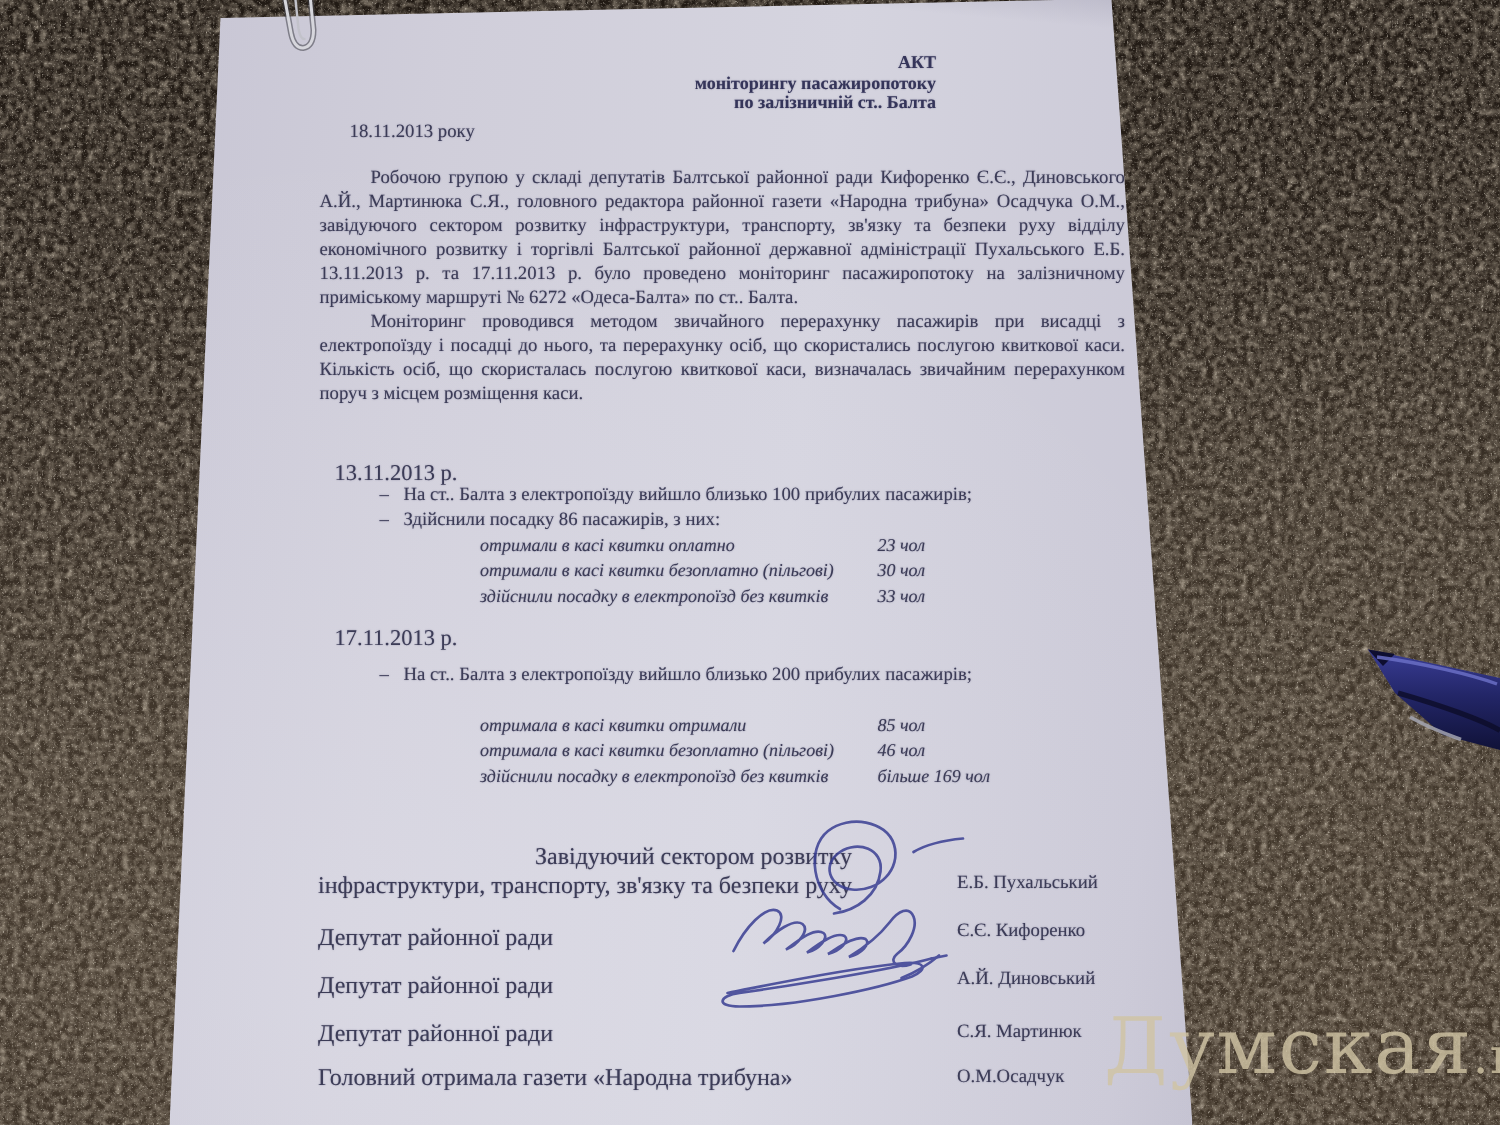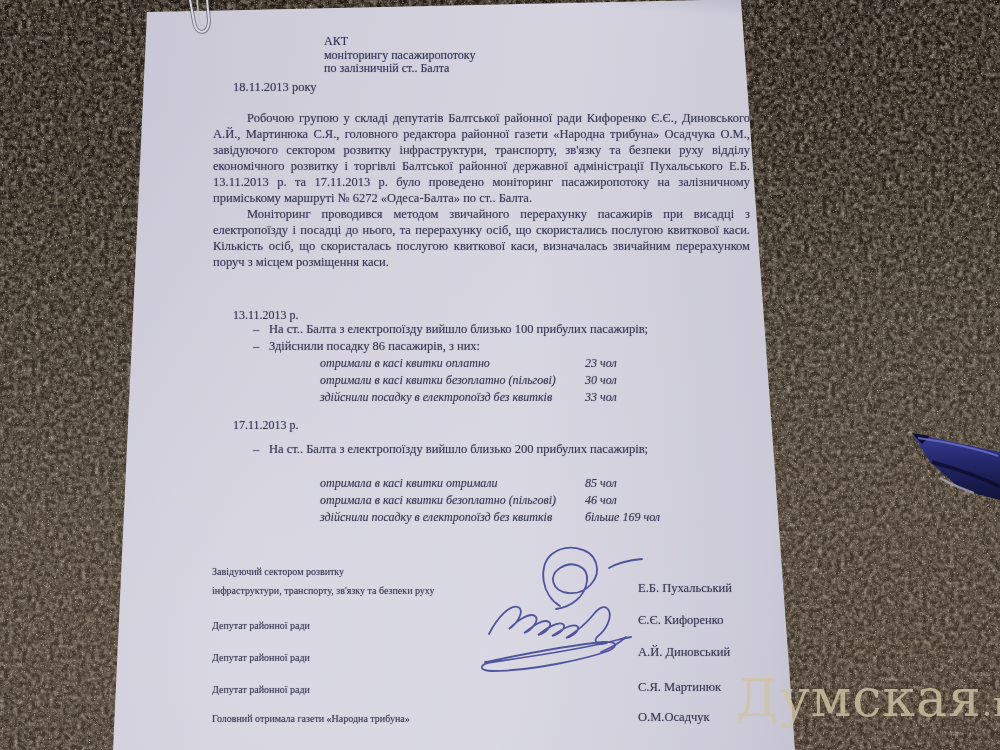--- a/index.html
+++ b/index.html
@@ -23,32 +23,32 @@
     position:absolute;inset:0;
     clip-path:polygon(147px 12px,704px 0px,741px 0px,795px 750px,113px 750px);
     background-image:
       linear-gradient(185deg, rgba(96,94,122,.30) 0%, rgba(96,94,122,0) 5%),
       radial-gradient(ellipse at 25% 85%, rgba(238,238,246,.30), transparent 60%),
       linear-gradient(97deg,#a7a5b6 0%,#c6c4d3 6%,#d0ceda 28%,#d5d4df 52%,#cac8d6 76%,#b5b3c4 94%,#9e9cae 100%);
     filter:drop-shadow(3px 0 5px rgba(0,0,0,.5));
   }
   
   .doc{position:absolute;inset:0;color:#3c3c57;text-shadow:0 0 1px rgba(66,66,100,.55);}
-  .tline{position:absolute;left:324px;width:300px;text-align:left;font-weight:normal;font-size:12px;line-height:13px;color:#35355a;}
+  .tline{position:absolute;left:324px;width:300px;text-align:right;font-weight:bold;font-size:12px;line-height:13px;color:#35355a;}
   .dateline{position:absolute;left:233px;top:80px;font-size:12.5px;}
   .paras{position:absolute;left:213px;top:110px;width:537px;font-size:12.5px;line-height:16px;text-align:justify;}
   .paras p{margin:0;text-indent:34px;}
   .findings{position:absolute;left:213px;top:281px;font-size:12.5px;}
-  .secdate{position:absolute;left:233px;font-size:12px;}
+  .secdate{position:absolute;left:223px;font-size:15px;}
   .bullet{position:absolute;left:253px;white-space:nowrap;font-size:12.5px;}
   .bullet .dash{display:inline-block;width:16px;}
   .datarow{position:absolute;left:0;right:0;height:16px;font-size:12px;font-style:italic;}
   .datarow .lab{position:absolute;left:320px;white-space:nowrap;}
   .datarow .val{position:absolute;left:585px;white-space:nowrap;}
-  .sigrole{position:absolute;left:212px;font-size:10px;line-height:18.5px;white-space:nowrap;}
+  .sigrole{position:absolute;left:212px;font-size:16px;line-height:18.5px;white-space:nowrap;text-align:right;}
   .signame{position:absolute;left:638px;font-size:12.5px;white-space:nowrap;}
   .rl2:empty{display:none;}
   
   .inksvg,.clip-svg,.pen-svg{position:absolute;left:0;top:0;pointer-events:none;}
   .watermark{
     position:absolute;left:736px;top:668px;z-index:9;
     color:rgba(207,195,164,.82);
     font-family:"DejaVu Serif","Liberation Serif",serif;
     white-space:nowrap;letter-spacing:1px;
   }

